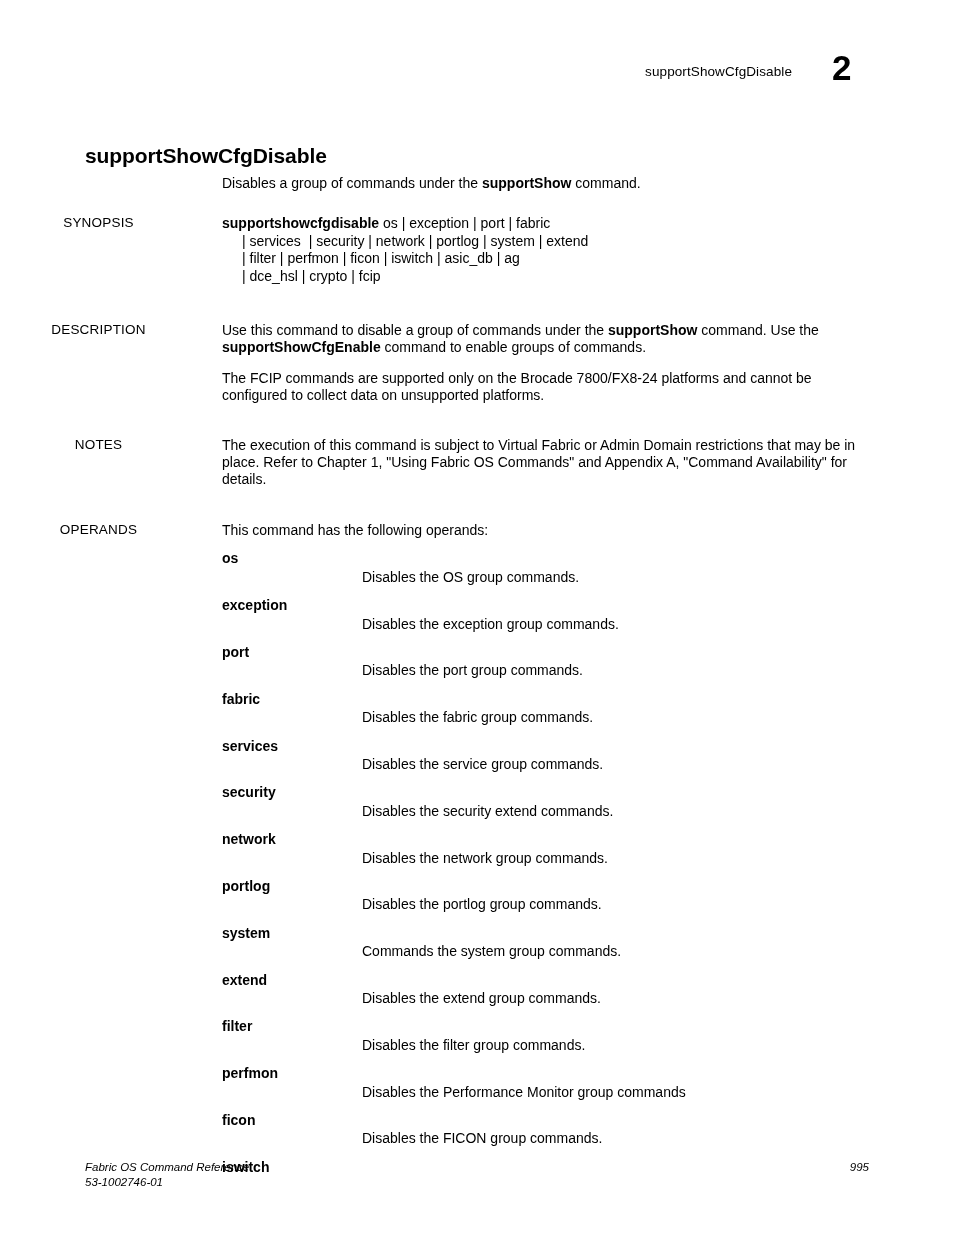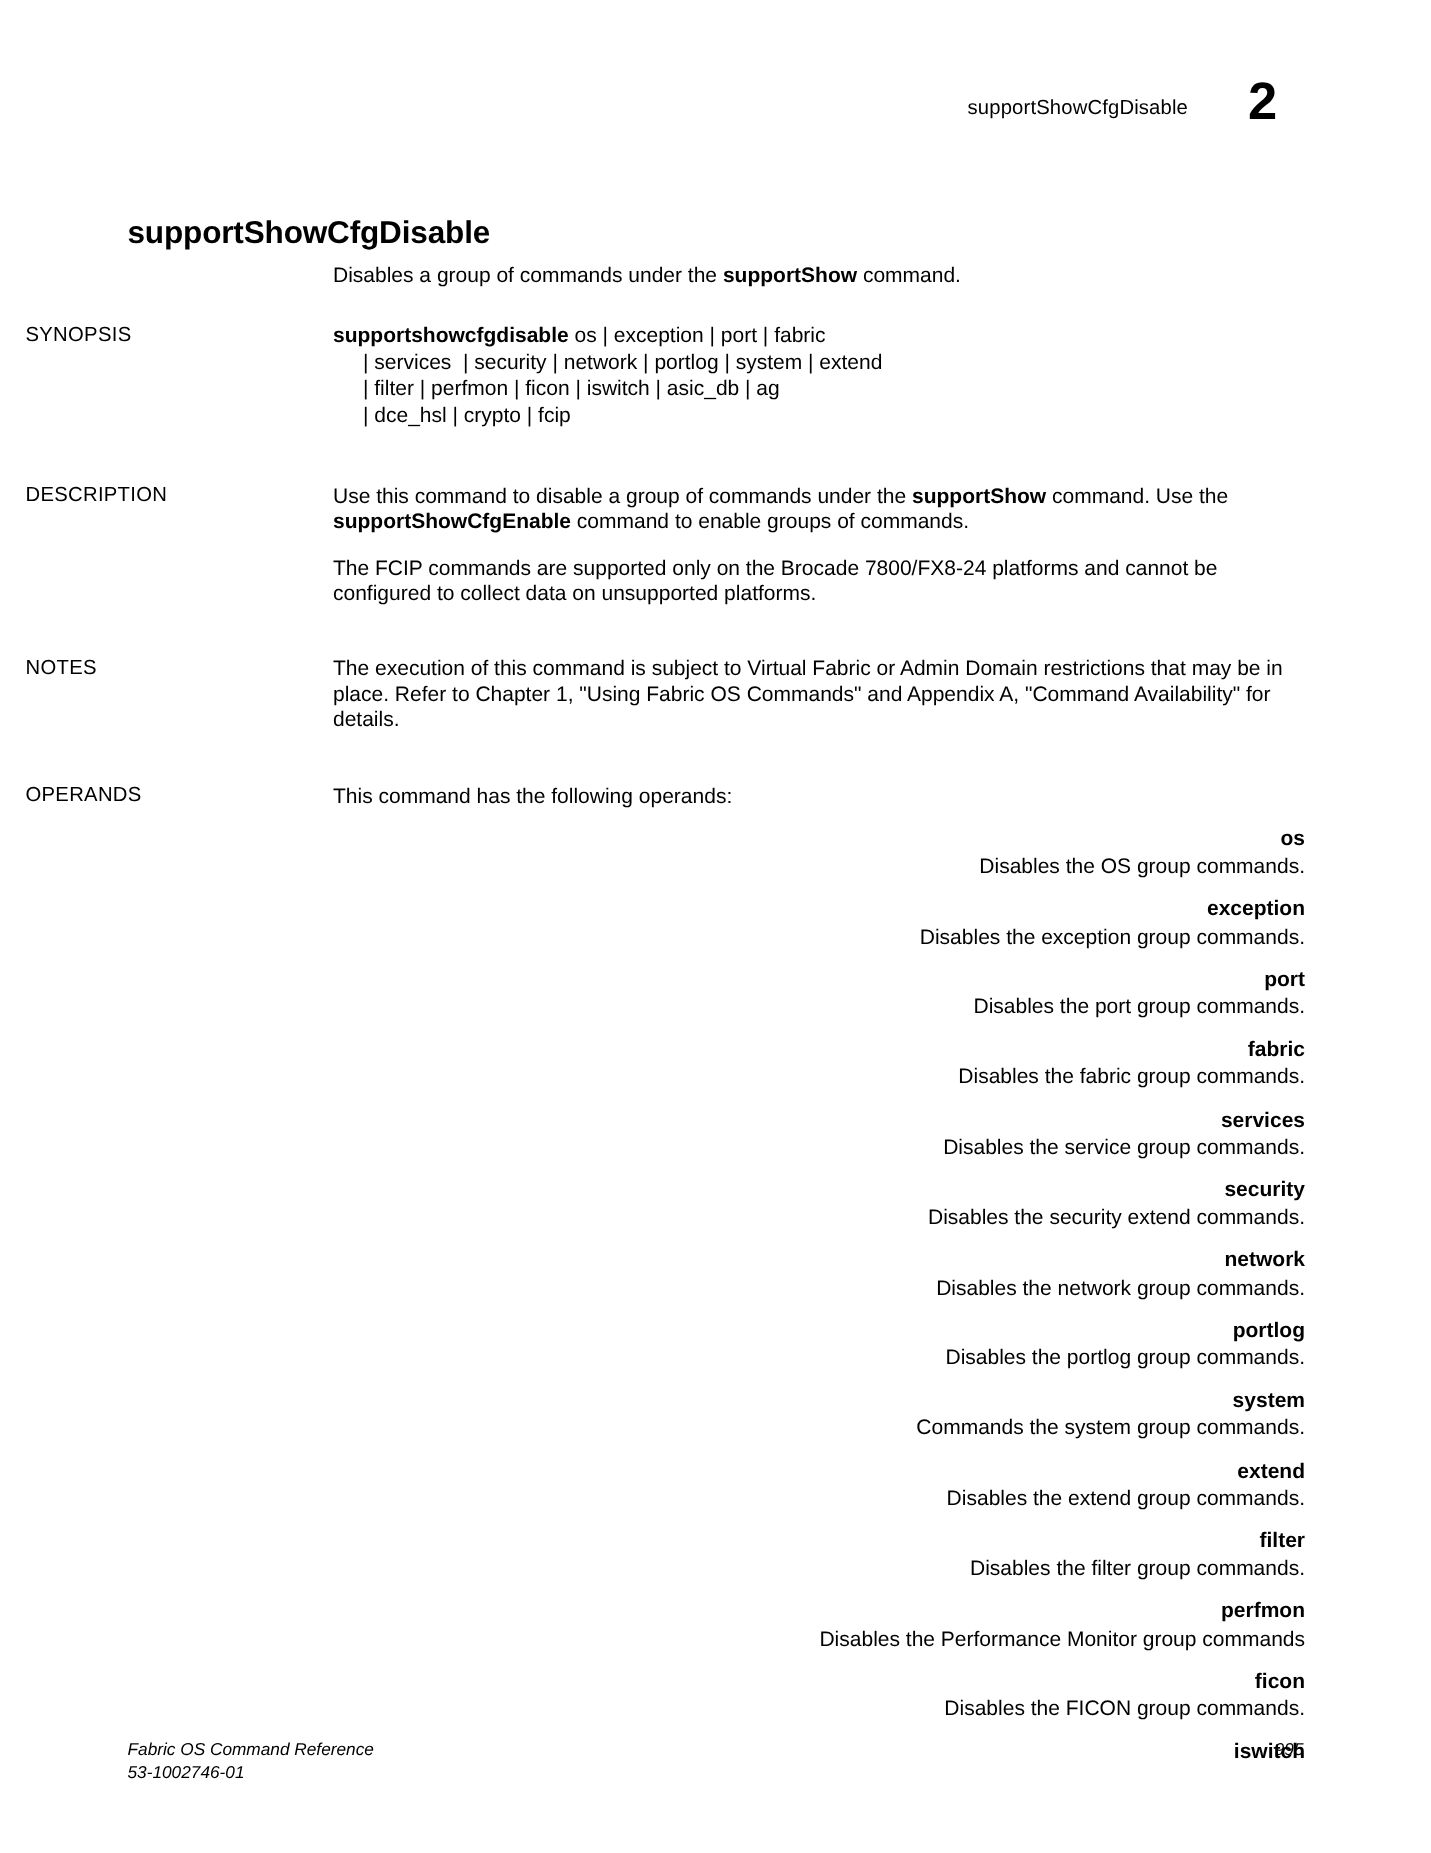--- a/index.html
+++ b/index.html
@@ -69,25 +69,24 @@
   .row {
     position: relative;
     display: block;
     width: 954px;
   }
 
   .label {
     position: absolute;
     left: 0;
     width: 197px;
-    text-align: left;
+    text-align: center;
     font-size: 13.5px;
     letter-spacing: 0.2px;
     white-space: nowrap;
-    padding-left: 17px;
   }
 
   .body-col {
     margin-left: 222px;
     width: 648px;
     font-size: 14px;
     line-height: 17.4px;
   }
 
   .para {
@@ -111,21 +110,20 @@
     white-space: pre;
   }
   .synopsis-cont {
     padding-left: 20px;
   }
 
   
   .operand-list {
     margin: 0;
     padding: 0;
-    text-align: right;
   }
   .operand {
     position: relative;
     margin-top: 11px;
   }
   .operand-term {
     font-size: 14px;
     font-weight: bold;
     line-height: 17.4px;
   }

